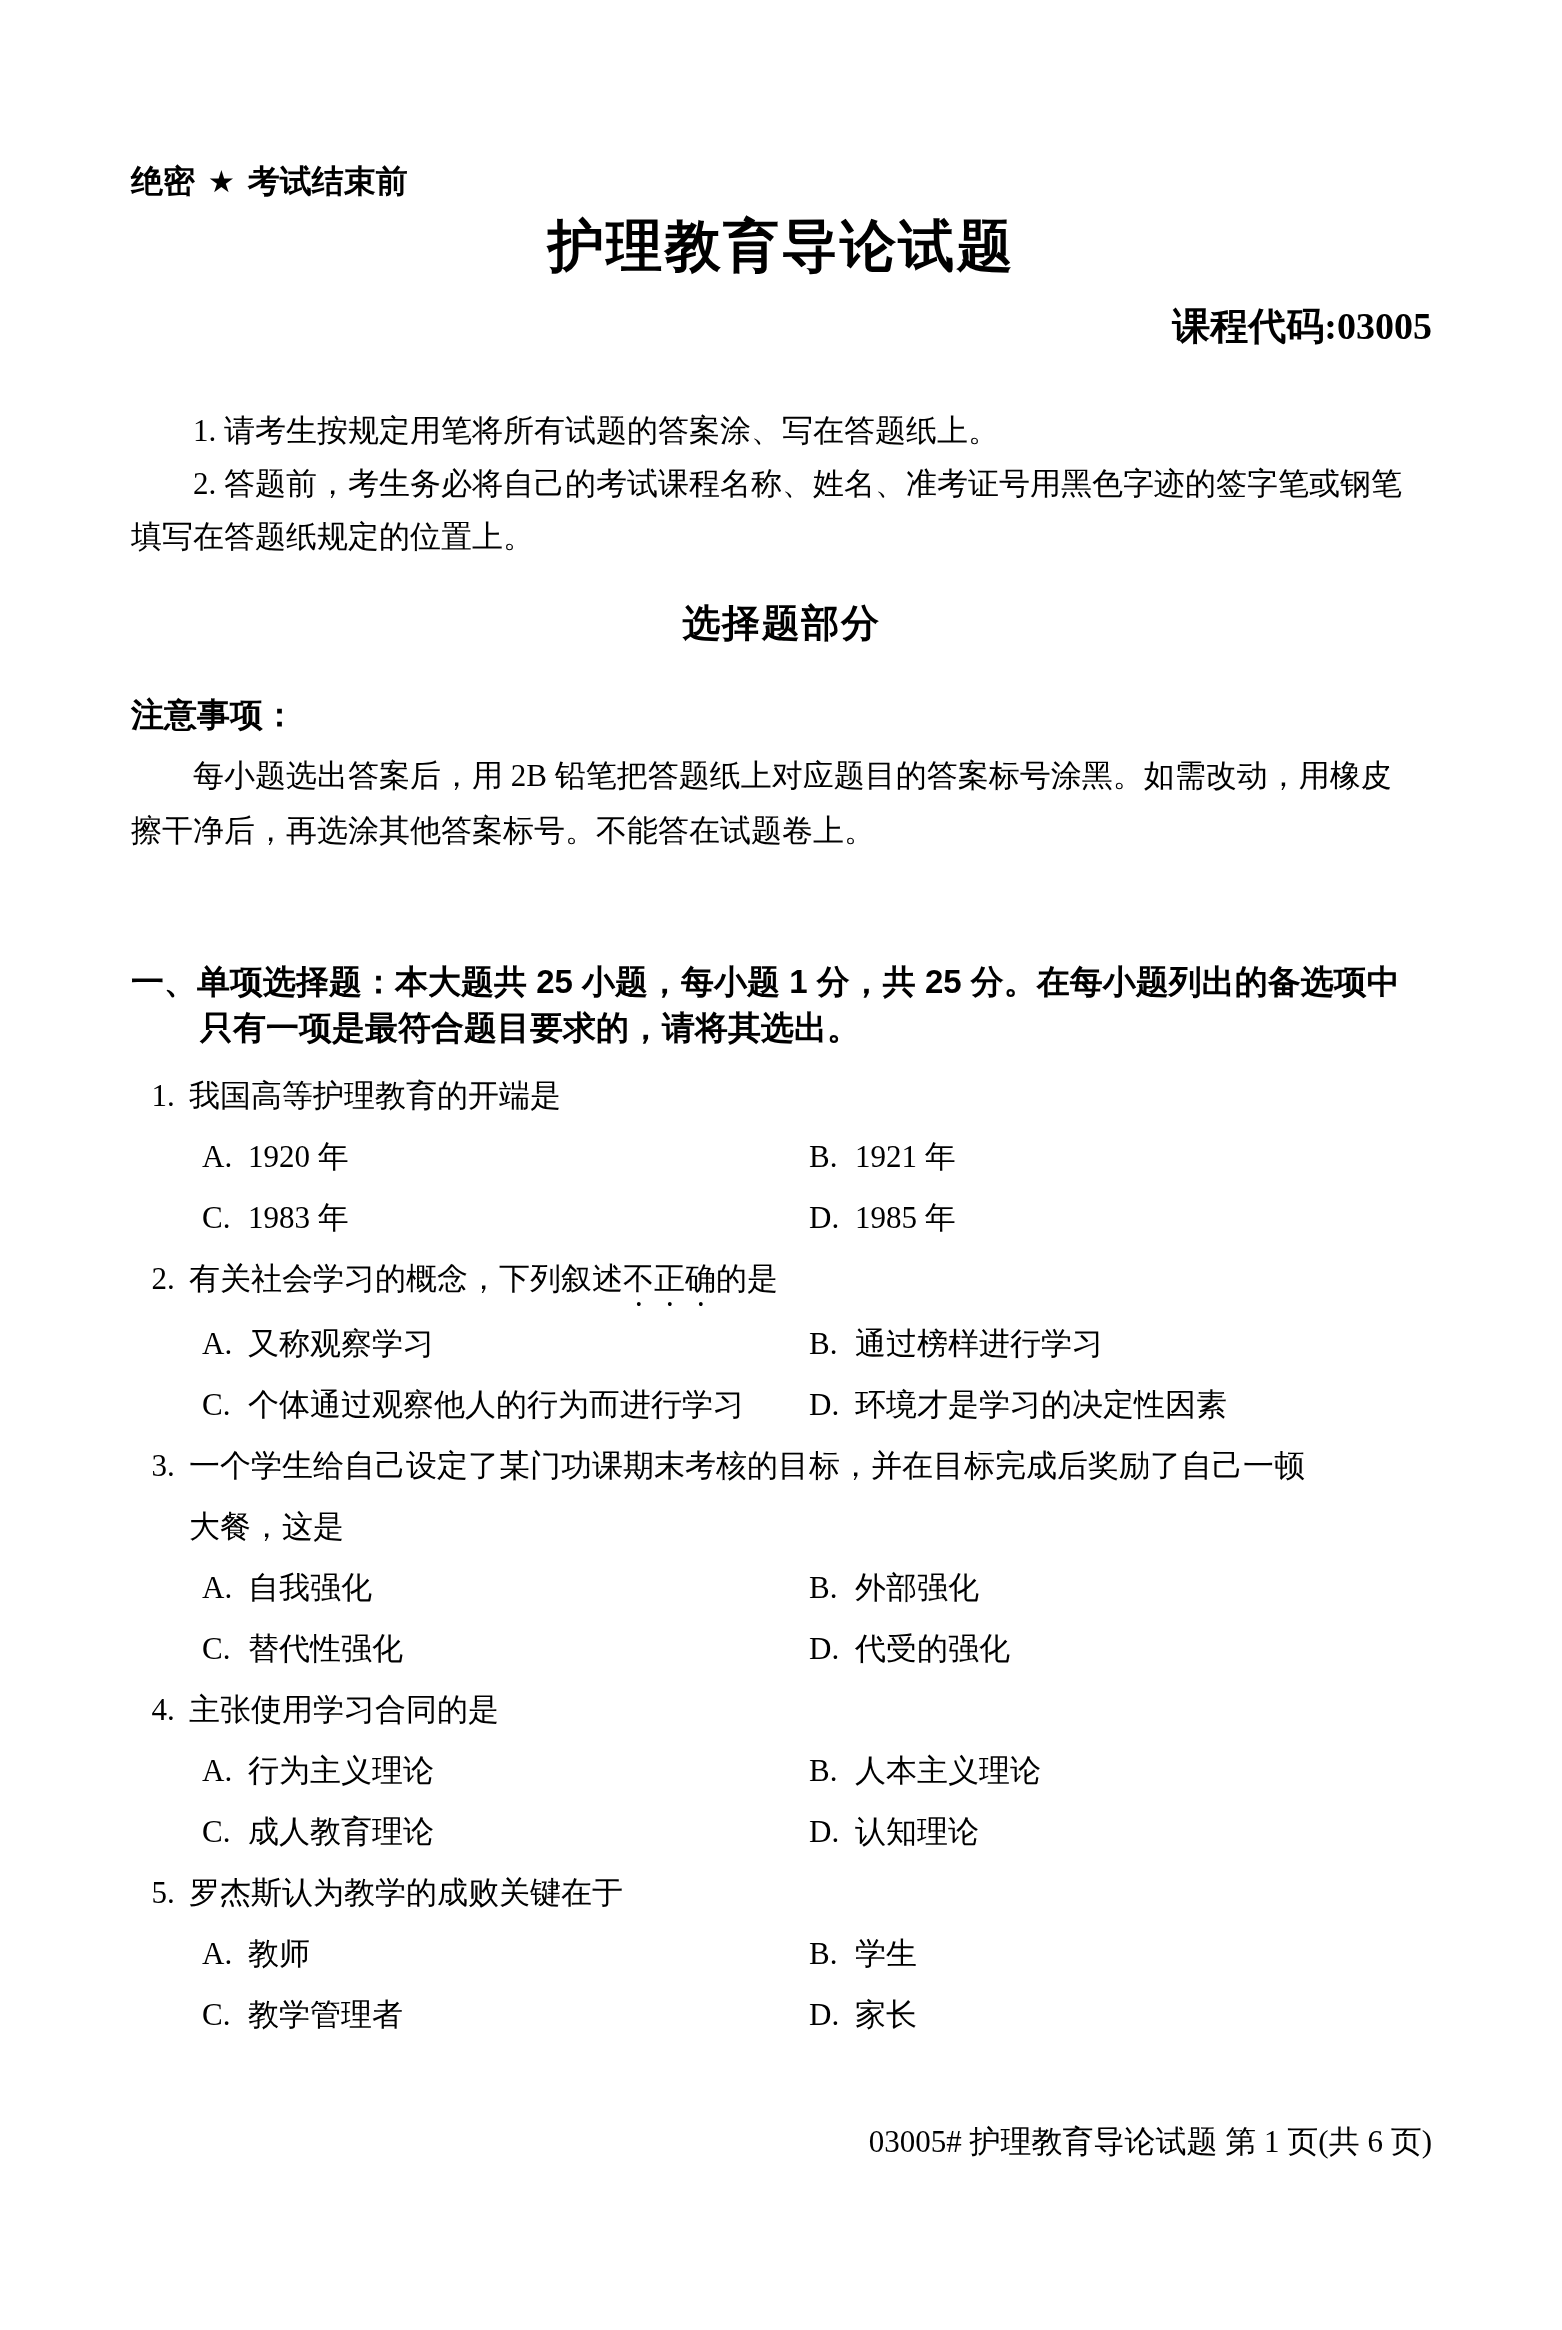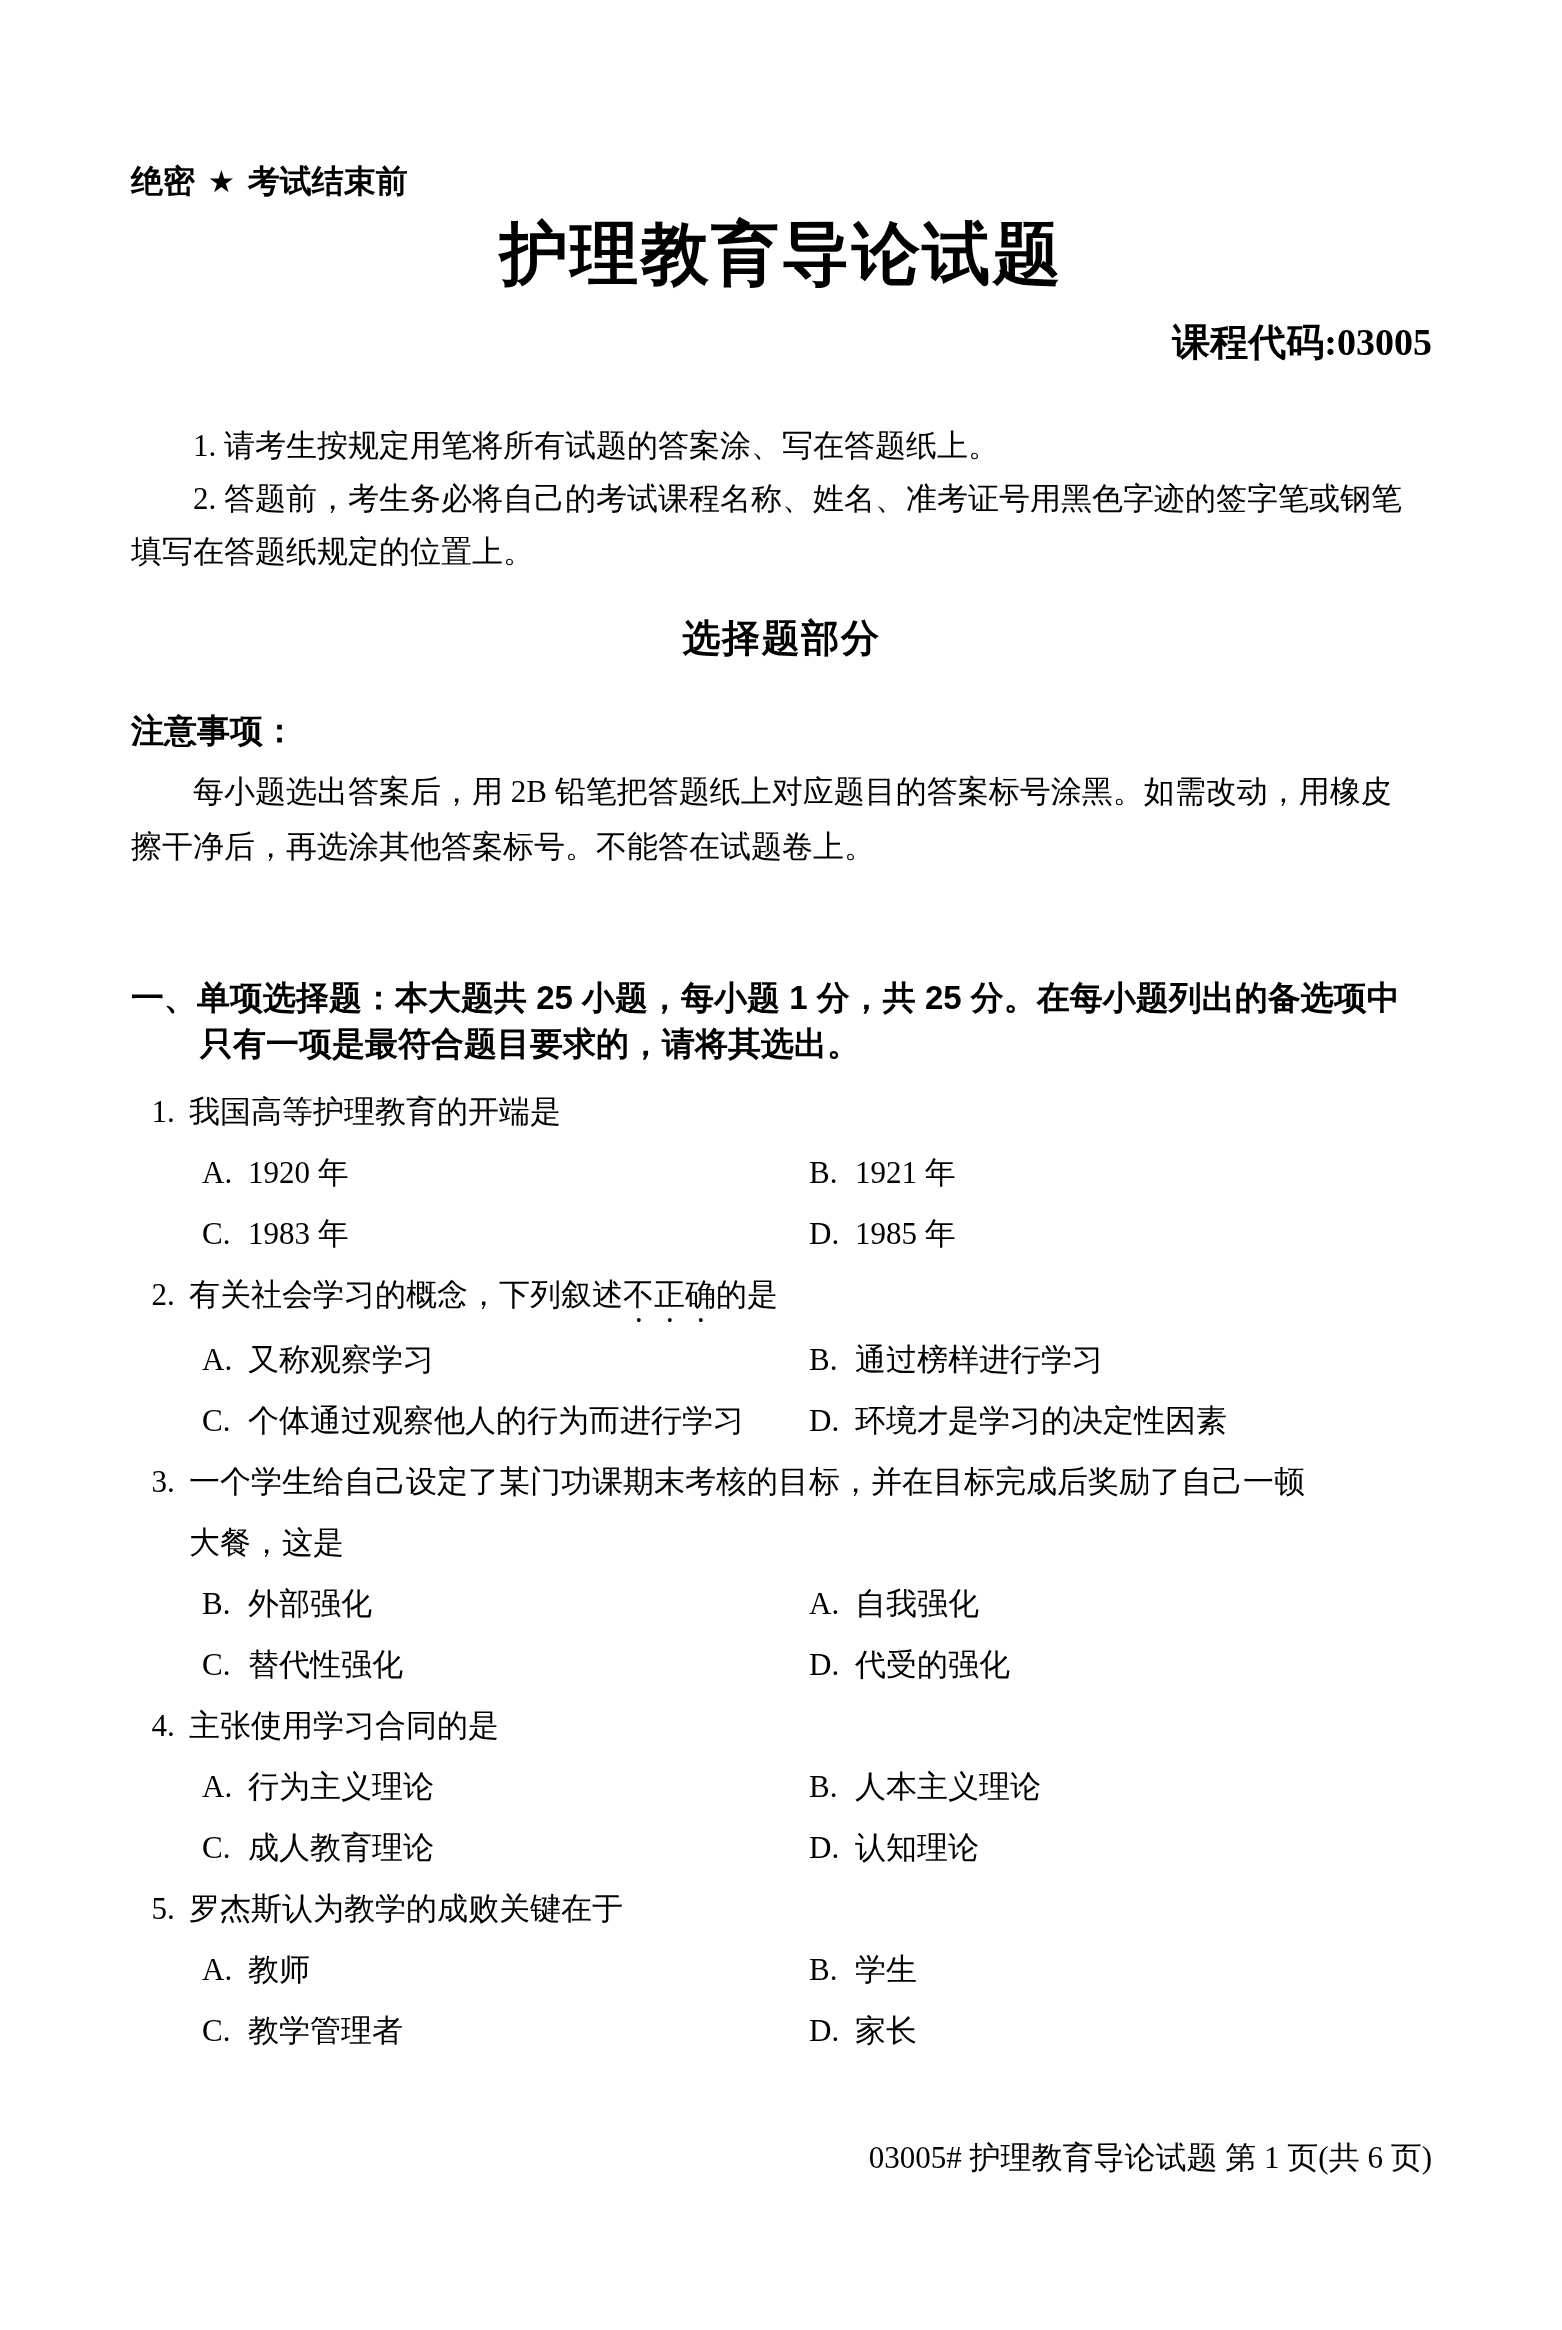--- a/index.html
+++ b/index.html
@@ -6,21 +6,21 @@
   html,body{margin:0;padding:0;background:#ffffff;}
   .page{
     width:1563px;height:2176px;background:#ffffff;color:#000;
     box-sizing:border-box;padding:161px 131px 0 131px;position:relative;overflow:hidden;
     font-family:"Liberation Serif","DejaVu Serif",serif;font-size:31px;line-height:1.3;
   }
   .hei{font-family:"Liberation Sans","DejaVu Sans",sans-serif;}
   .secrecy{font-weight:bold;font-size:32px;white-space:nowrap;}
   .secrecy .star{display:inline-block;margin:0 .42em;font-size:.95em;}
   .title1{text-align:center;font-weight:bold;font-size:46px;margin-top:25px;letter-spacing:0.8px;white-space:nowrap;}
-  .title2{text-align:center;font-weight:bold;font-size:68px;margin-top:7.9px;letter-spacing:2.4px;white-space:nowrap;}
+  .title2{text-align:center;font-weight:bold;font-size:56px;margin-top:7.9px;letter-spacing:2.4px;white-space:nowrap;}
   .course{text-align:right;font-weight:bold;font-size:38px;margin-top:19px;white-space:nowrap;}
   .instr{margin-top:52px;}
   .t-line{line-height:53px;white-space:nowrap;}
   .t-line.indent{text-indent:2em;}
   .section-title{text-align:center;font-weight:bold;font-size:38px;margin-top:36px;letter-spacing:1.6px;}
   .notes-label{font-weight:bold;font-size:33px;margin-top:46px;}
   .notes{margin-top:11px;}
   .notes .t-line{line-height:55px;}
   .part-heading{font-weight:bold;font-size:33px;margin-top:101px;}
   .ph-line{line-height:46px;white-space:nowrap;}
@@ -87,22 +87,22 @@
           <div class="opt"><span class="opt-label">A.</span><span>又称观察学习</span></div>
           <div class="opt"><span class="opt-label">B.</span><span>通过榜样进行学习</span></div>
           <div class="opt"><span class="opt-label">C.</span><span>个体通过观察他人的行为而进行学习</span></div>
           <div class="opt"><span class="opt-label">D.</span><span>环境才是学习的决定性因素</span></div>
         </div>
       </div>
       <div class="question">
         <span class="q-num">3.</span>
         <div class="q-stem"><span>一个学生给自己设定了某门功课期末考核的目标，并在目标完成后奖励了自己一顿</span><br><span>大餐，这是</span></div>
         <div class="options">
+          <div class="opt"><span class="opt-label">A.</span><span>自我强化</span></div>
           <div class="opt"><span class="opt-label">B.</span><span>外部强化</span></div>
-          <div class="opt"><span class="opt-label">A.</span><span>自我强化</span></div>
           <div class="opt"><span class="opt-label">C.</span><span>替代性强化</span></div>
           <div class="opt"><span class="opt-label">D.</span><span>代受的强化</span></div>
         </div>
       </div>
       <div class="question">
         <span class="q-num">4.</span>
         <div class="q-stem"><span>主张使用学习合同的是</span></div>
         <div class="options">
           <div class="opt"><span class="opt-label">A.</span><span>行为主义理论</span></div>
           <div class="opt"><span class="opt-label">B.</span><span>人本主义理论</span></div>

